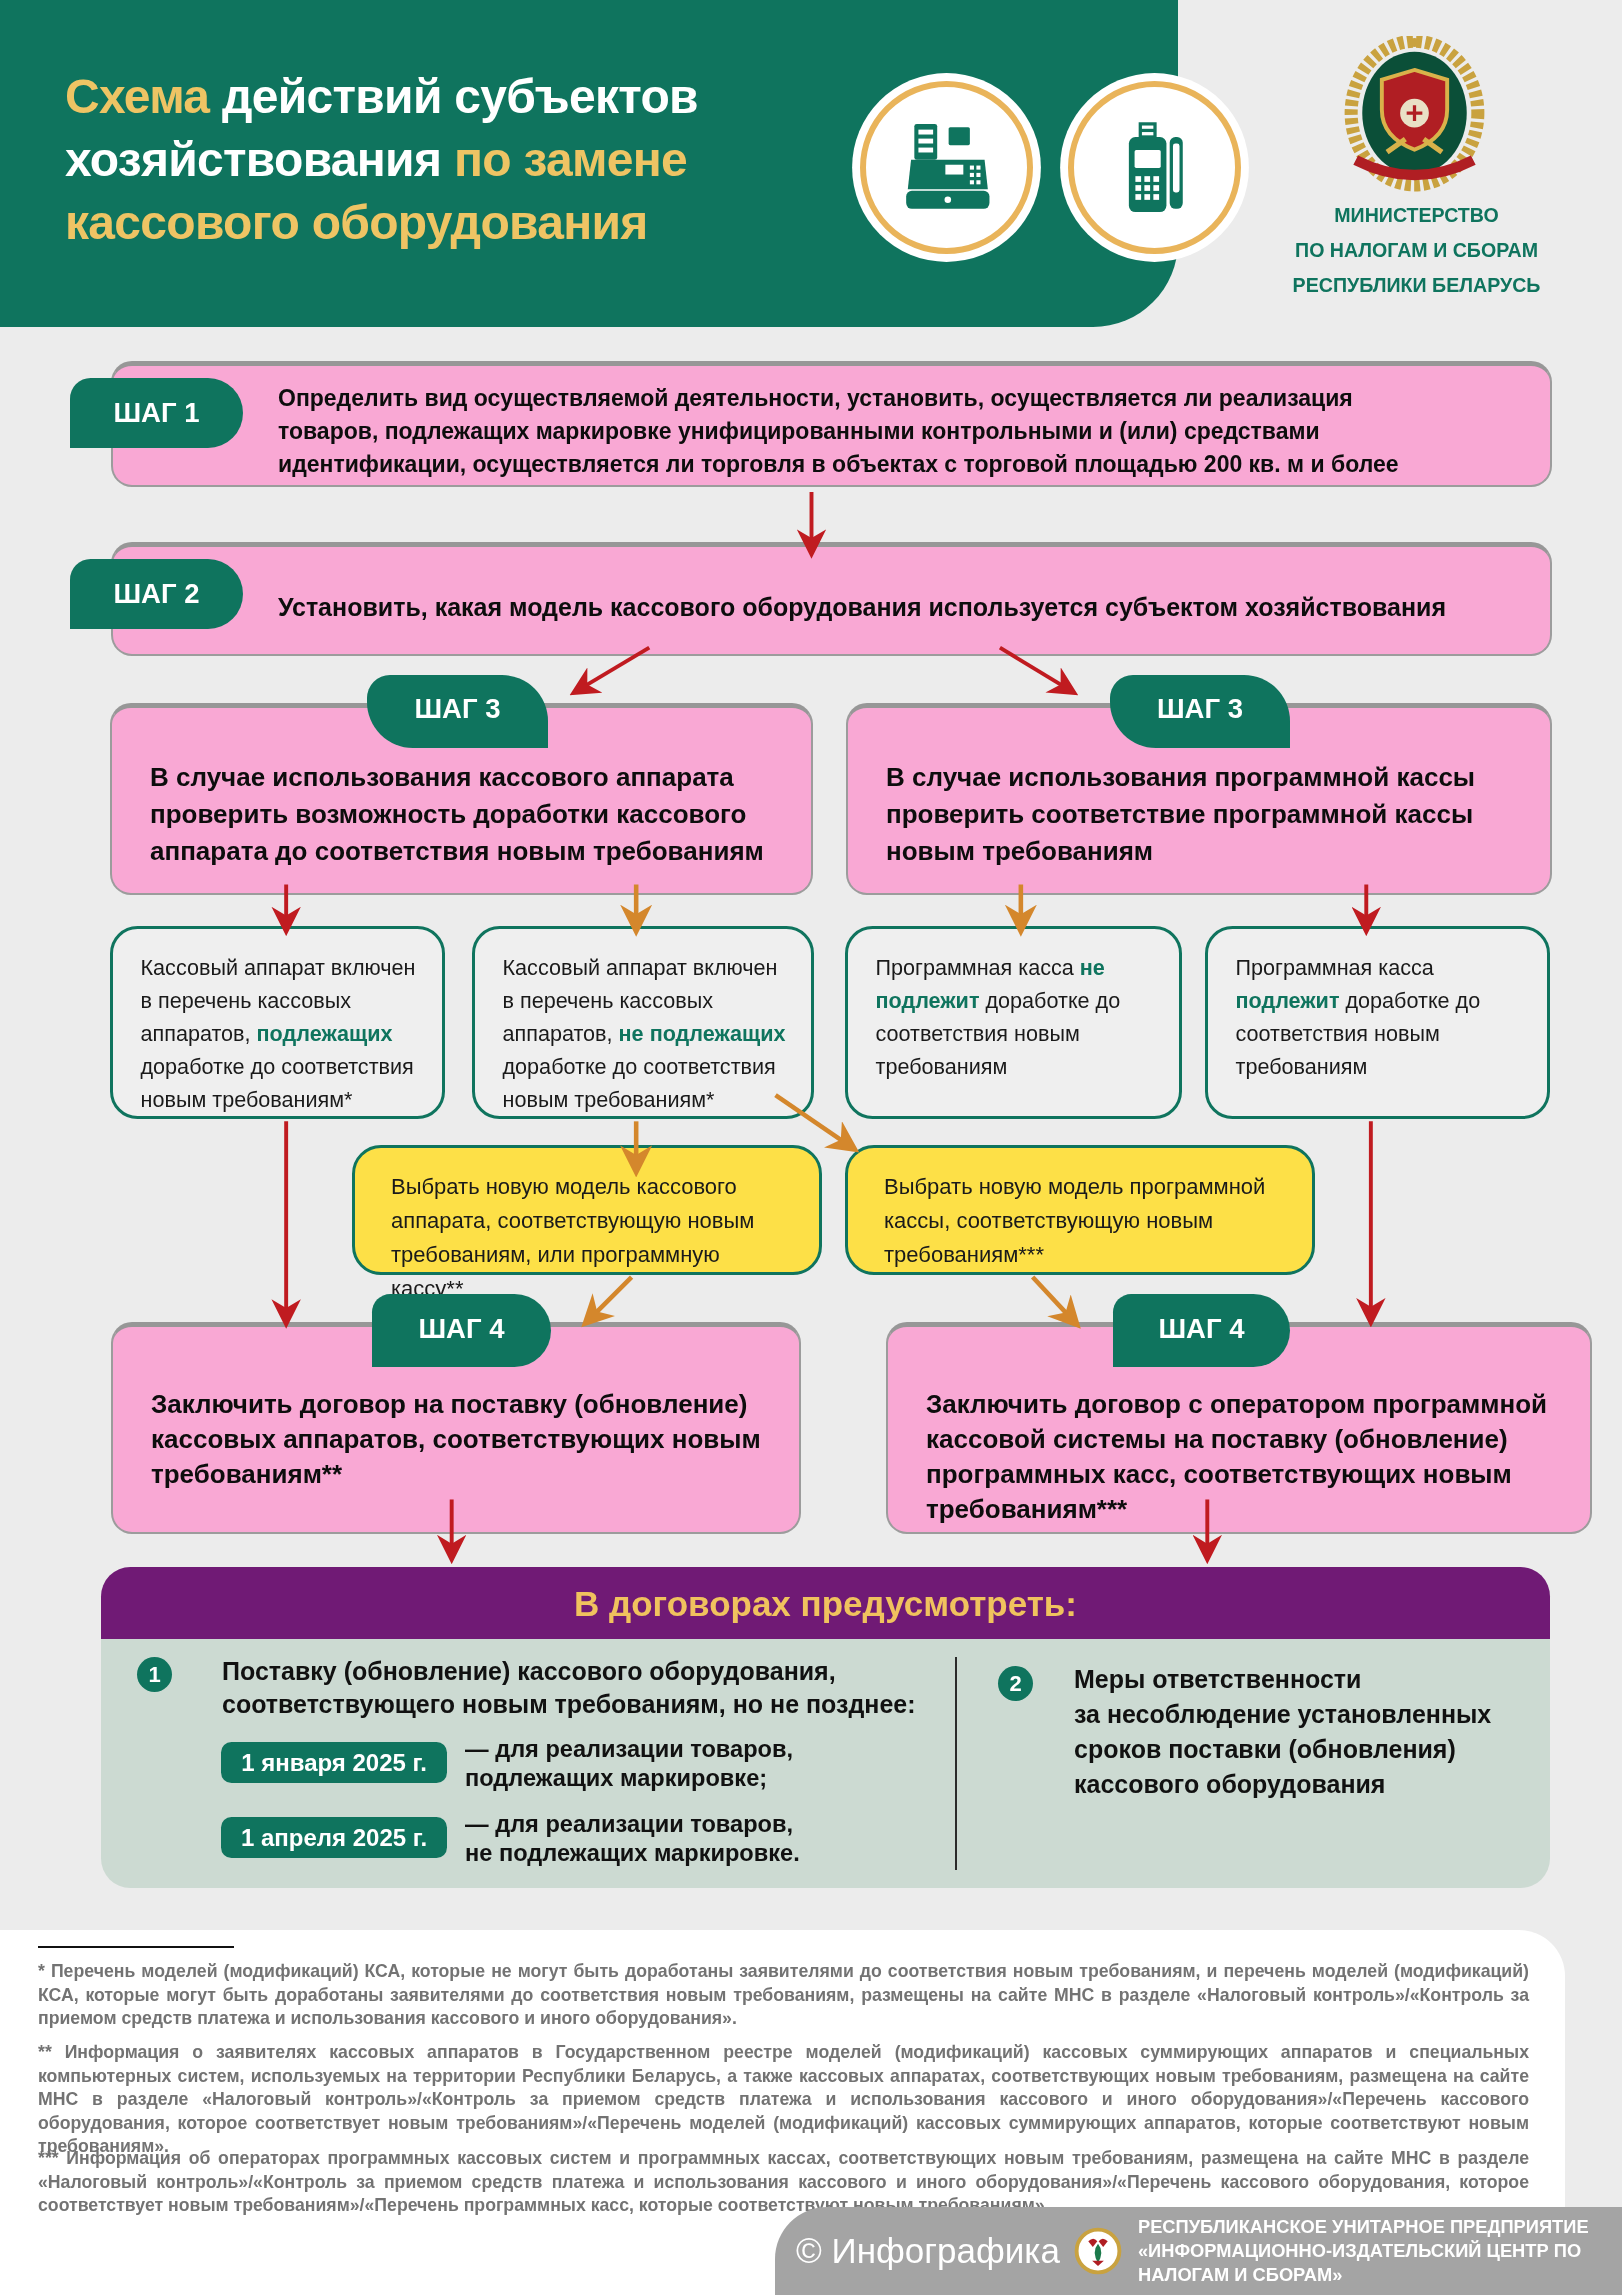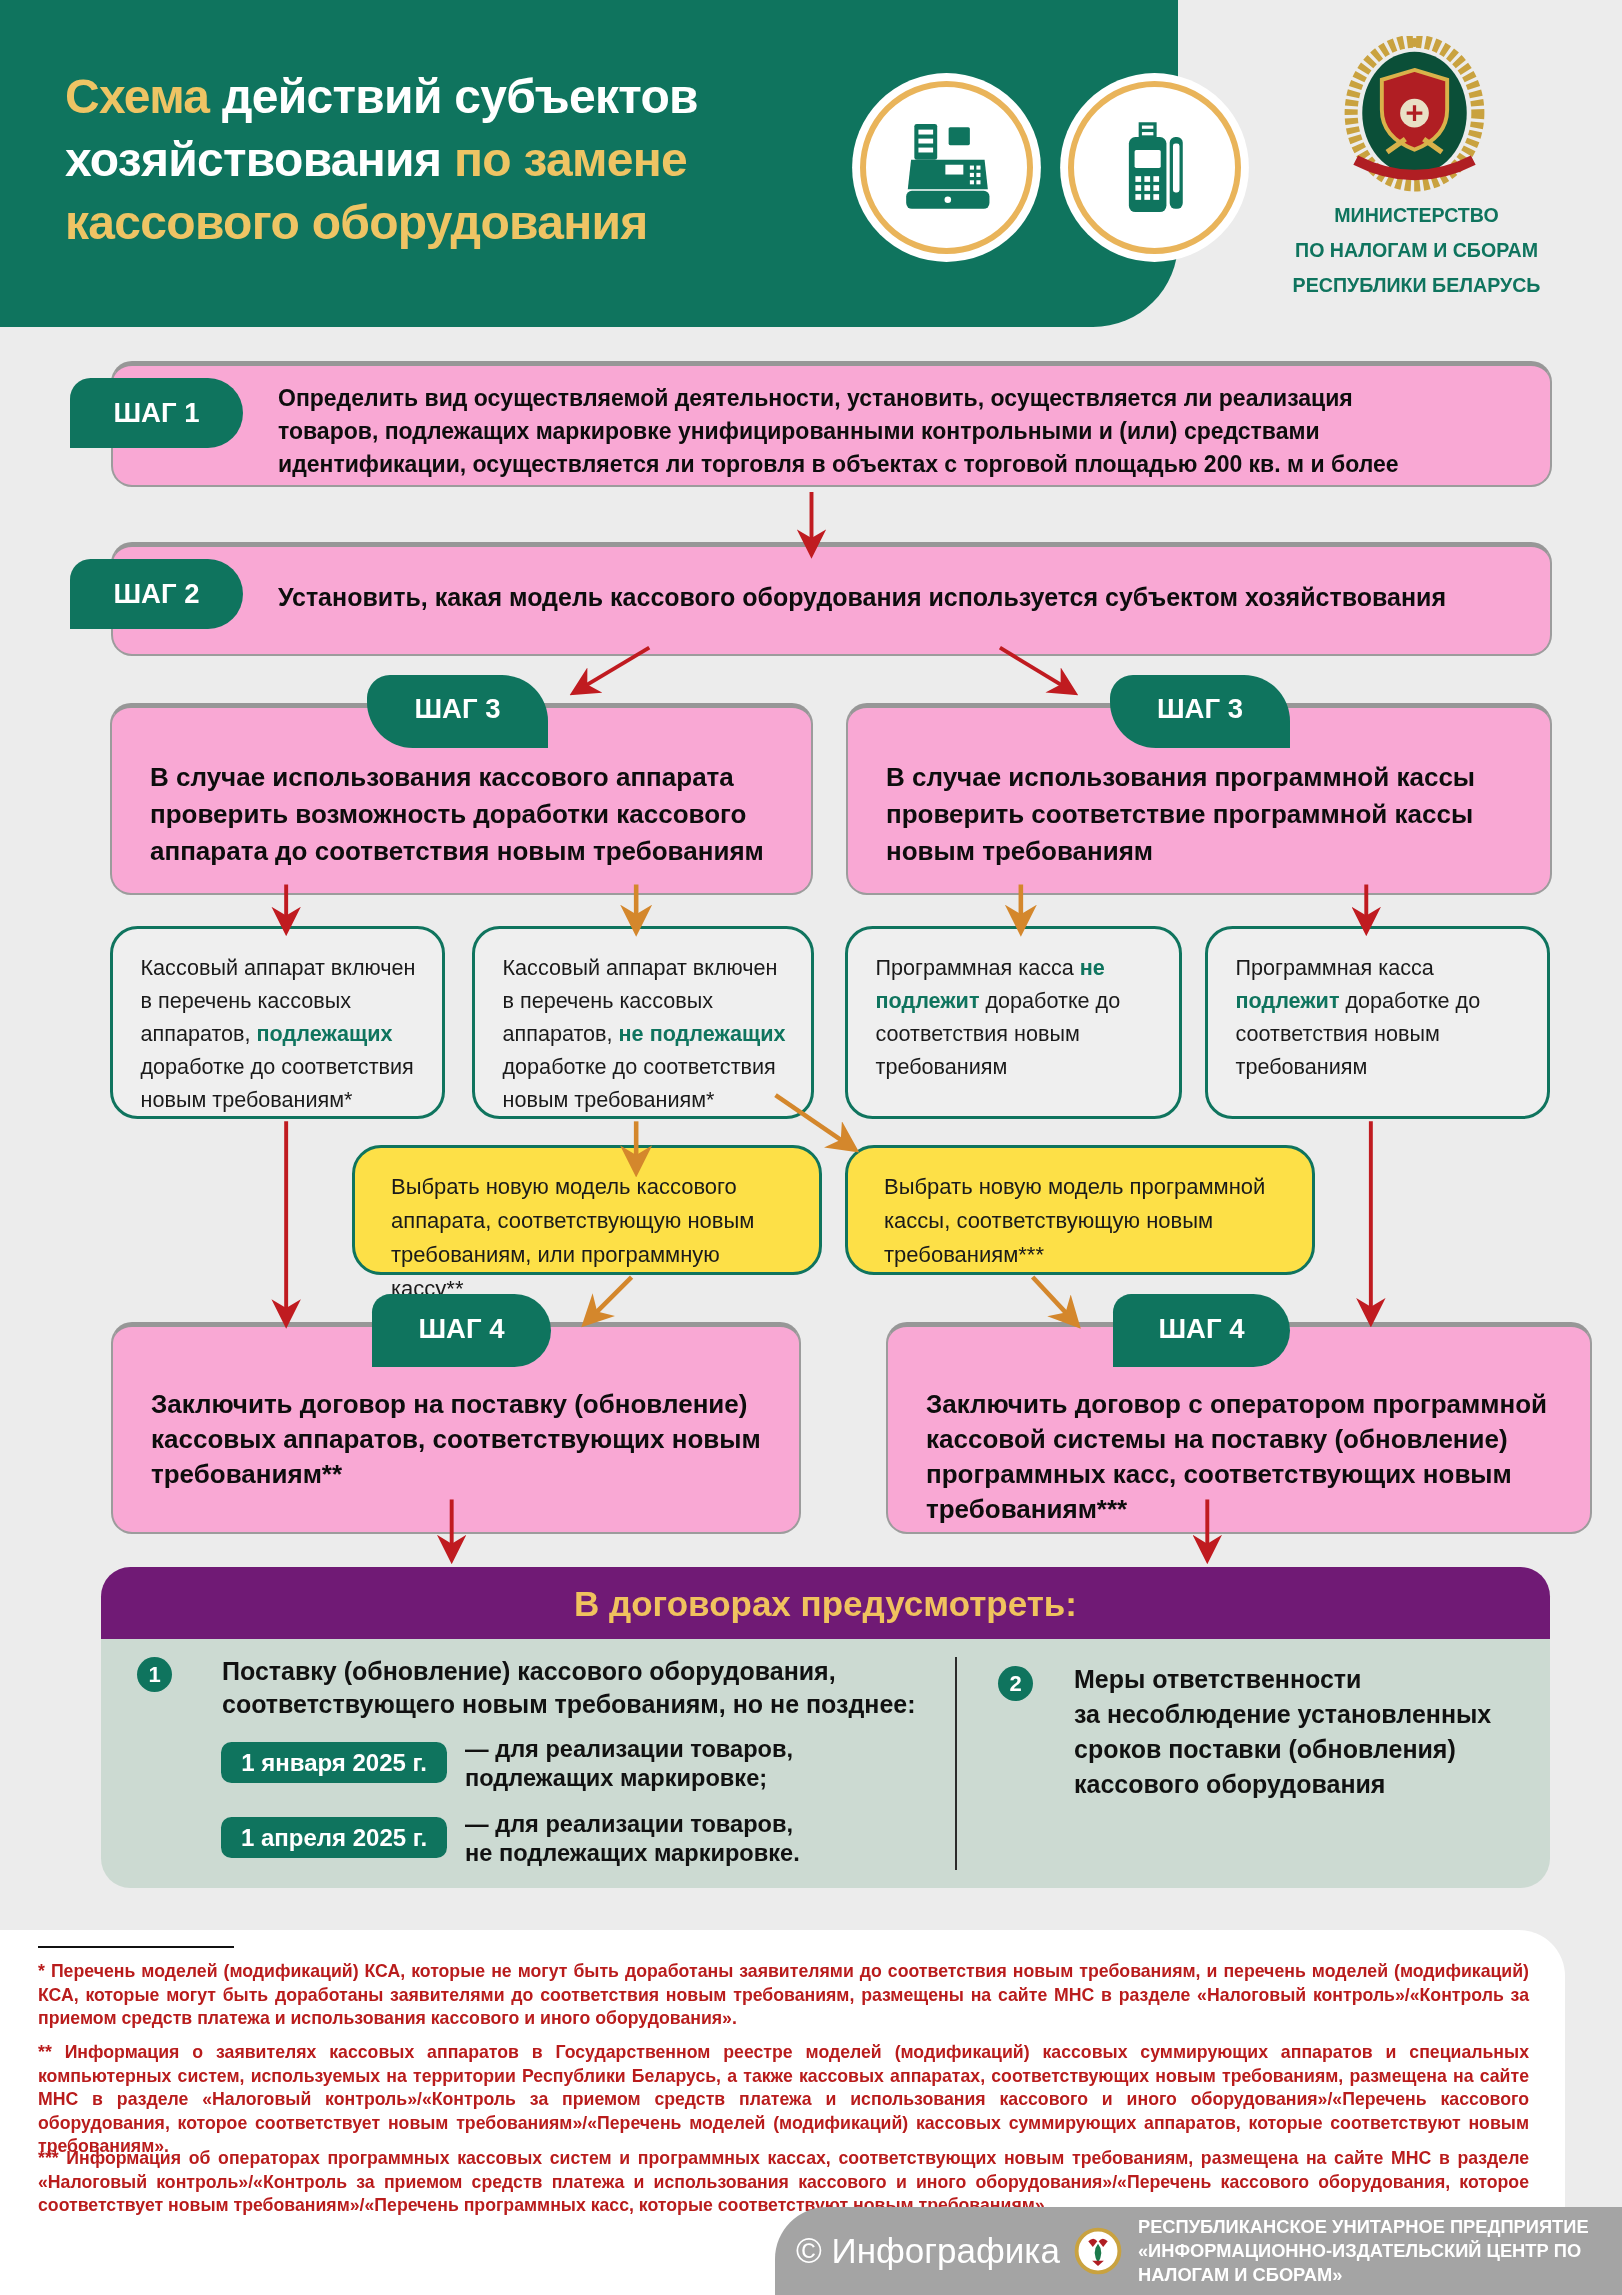--- a/index.html
+++ b/index.html
@@ -25,21 +25,21 @@
   .wbox{position:absolute;background:#f9a8d4;border:2.6px solid #9c9c9c;border-top:5.9px solid #979797;
     border-radius:21px;box-sizing:border-box;z-index:2;}
   .s1{left:111px;top:361px;width:1441px;height:126px;}
   .s2{left:111px;top:542px;width:1441px;height:114px;}
   .s3L{left:110px;top:703px;width:703px;height:192px;}
   .s3R{left:846px;top:703px;width:706px;height:192px;}
   .s4L{left:111px;top:1322px;width:690px;height:212px;}
   .s4R{left:886px;top:1322px;width:706px;height:212px;}
   .wtext{color:#0d0d0d;font-weight:700;white-space:pre-line;}
   .s1text{padding:15.7px 39px 0 165px;font-size:23px;line-height:33px;}
-  .s2text{padding:36px 39px 0 165px;font-size:25px;line-height:29px;}
+  .s2text{padding:46px 39px 0 165px;font-size:25px;line-height:29px;}
   .s3text{padding:51px 0 0 38px;font-size:26px;line-height:37px;}
   .s4text{padding:60px 0 0 38px;font-size:26px;line-height:35px;}
 
   
   .tab{position:absolute;background:#0f745e;color:#ffffff;font-weight:700;font-size:27.5px;
     text-align:center;z-index:5;}
   .tabS{border-radius:23px 39px 39px 0;}
   .tabT{border-radius:23px 46px 0 46px;}
   .t1{left:70px;top:378px;width:173px;height:70px;line-height:70px;}
   .t2{left:70px;top:559px;width:173px;height:70px;line-height:70px;}
@@ -80,21 +80,21 @@
     color:#fff;font-size:24px;font-weight:700;text-align:center;line-height:41px;}
   .p1{left:120px;top:103px;} .p2{left:120px;top:178px;}
   .pill-desc{position:absolute;color:#111;font-size:23.6px;font-weight:700;line-height:29px;white-space:pre-line;}
   .pd1{left:364px;top:96px;} .pd2{left:364px;top:171px;}
   .divider{position:absolute;left:854px;top:18.3px;width:2px;height:213px;background:#2b2b2b;}
 
   
   .footnote-panel{position:absolute;left:0;top:1930px;width:1565px;height:365px;background:#ffffff;
     border-radius:0 46px 0 0;z-index:1;}
   .footnote-rule{position:absolute;left:38px;top:15.7px;width:196px;height:2.6px;background:#111;}
-  .fn{position:absolute;left:38px;width:1491px;margin:0;color:#b91c1c;font-size:17.7px;font-weight:700;
+  .fn{position:absolute;left:38px;width:1491px;margin:0;color:#737373;font-size:17.7px;font-weight:700;
     line-height:23.6px;text-align:justify;}
   .fn1{top:30px;} .fn2{top:111px;} .fn3{top:217px;}
 
   
   .footer{position:absolute;left:775px;top:2207px;width:847px;height:88px;background:#a4a4a4;
     border-radius:52px 0 0 0;z-index:4;display:flex;align-items:center;}
   .copyright{color:#fff;font-size:35px;font-weight:400;margin-left:21px;white-space:nowrap;}
   .footer-emblem{width:48px;height:48px;margin-left:14.4px;flex:0 0 auto;}
   .footer-text{color:#fff;font-size:18.3px;font-weight:700;line-height:24px;margin-left:15.7px;
     white-space:pre-line;}

